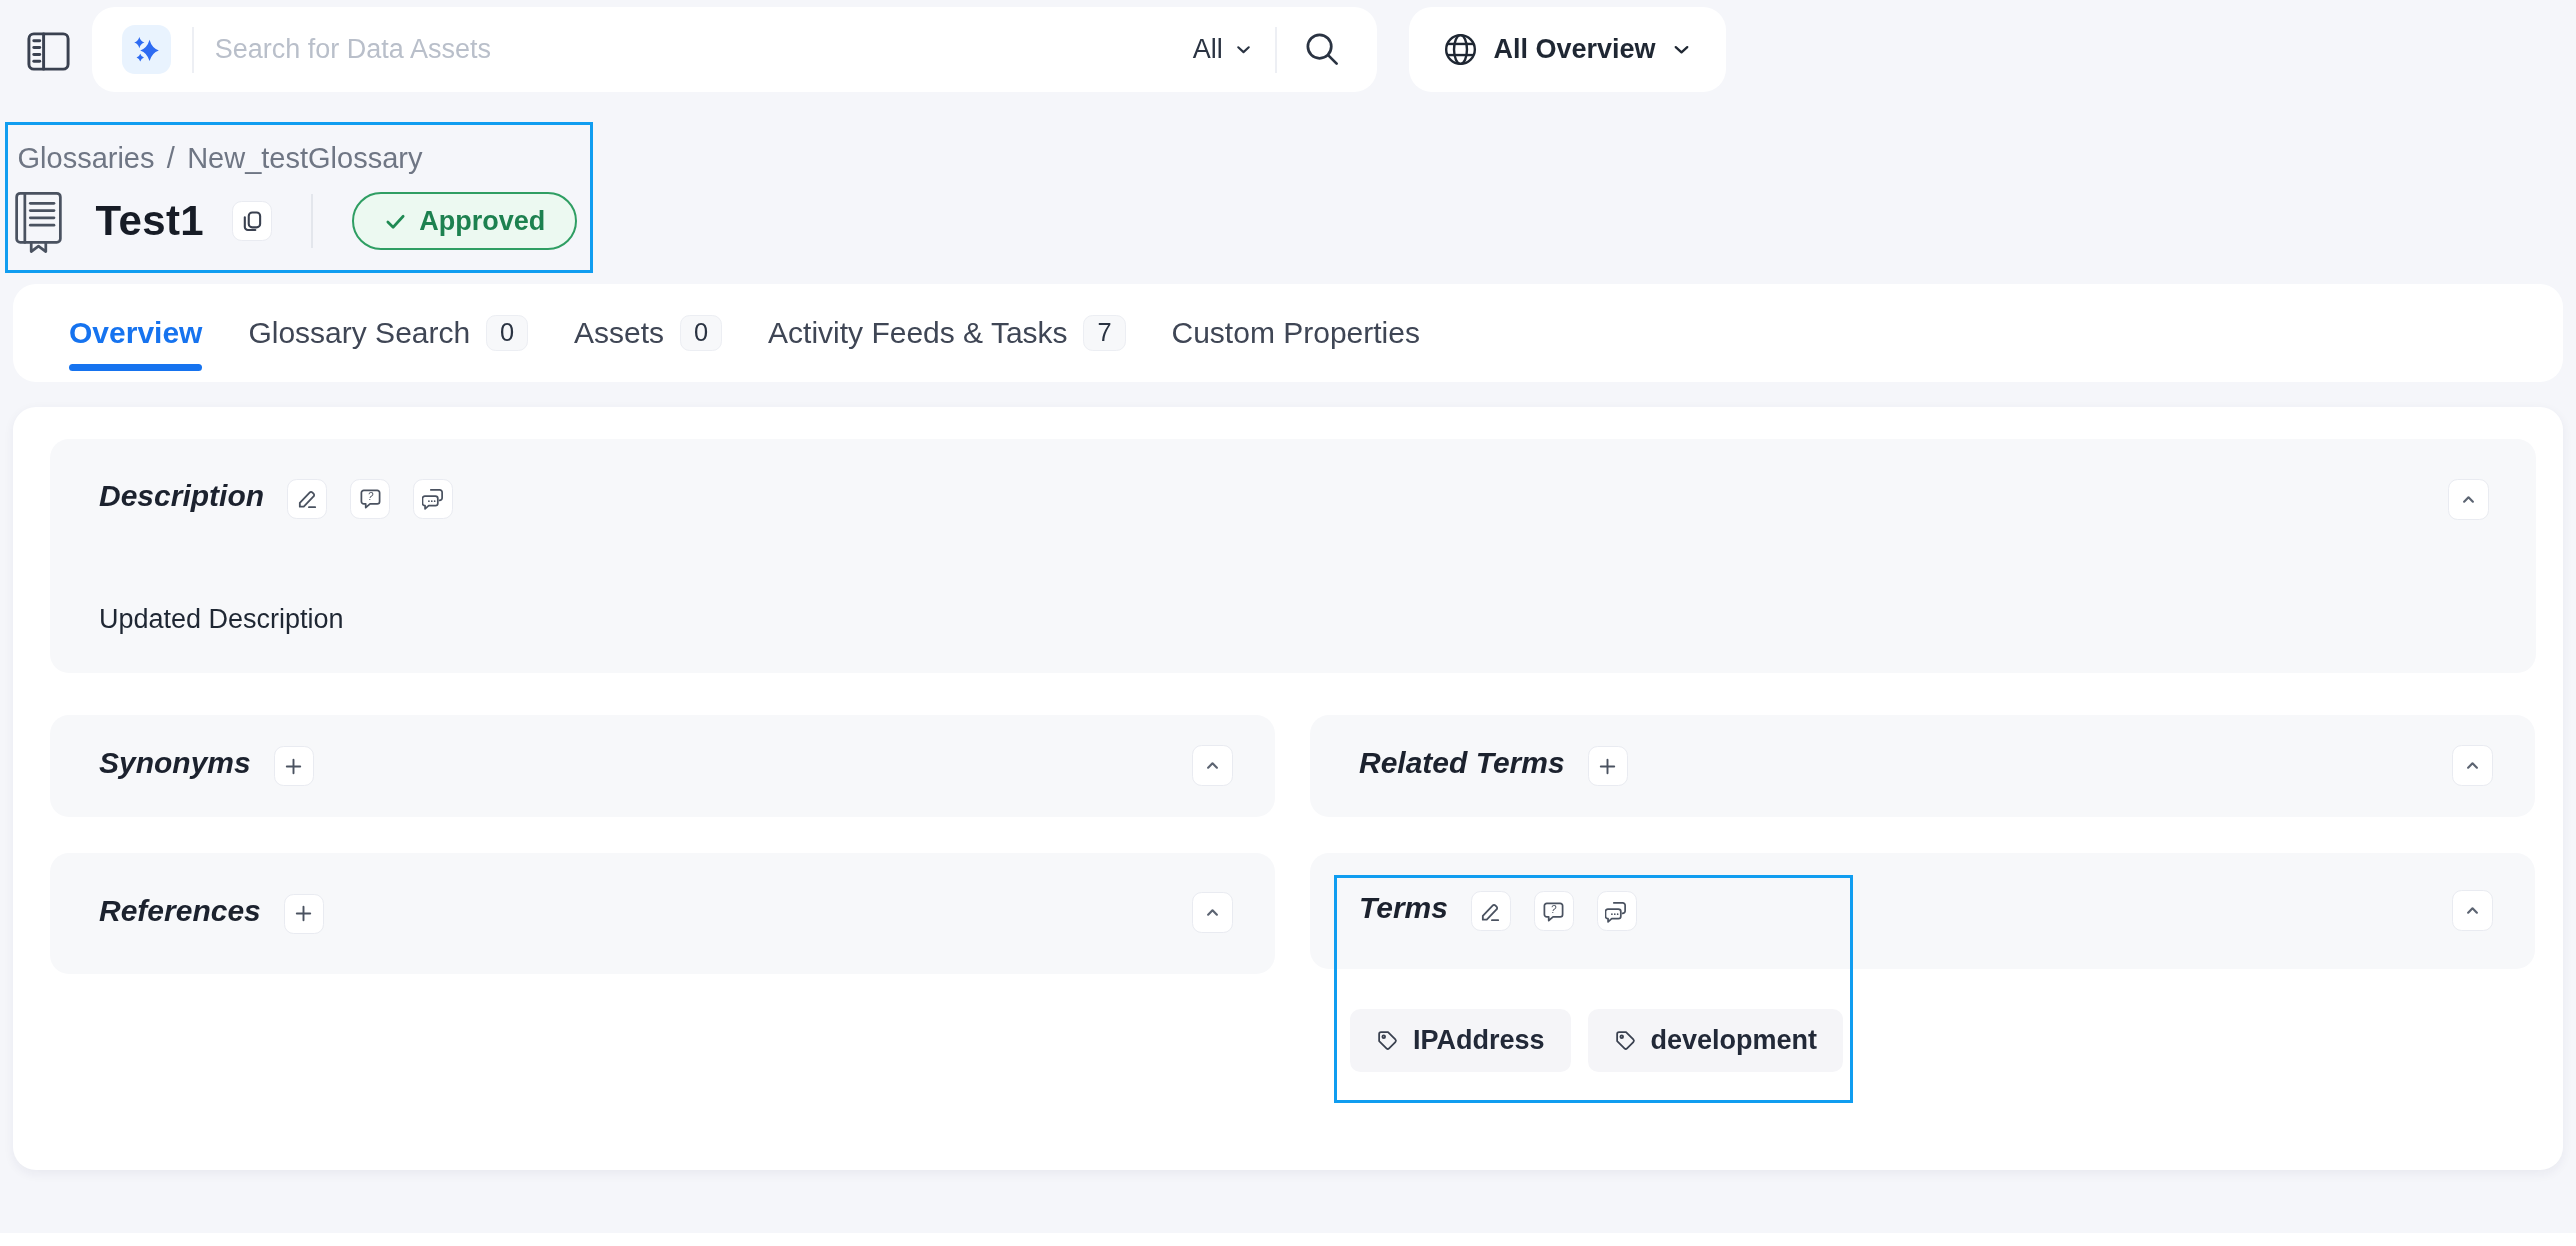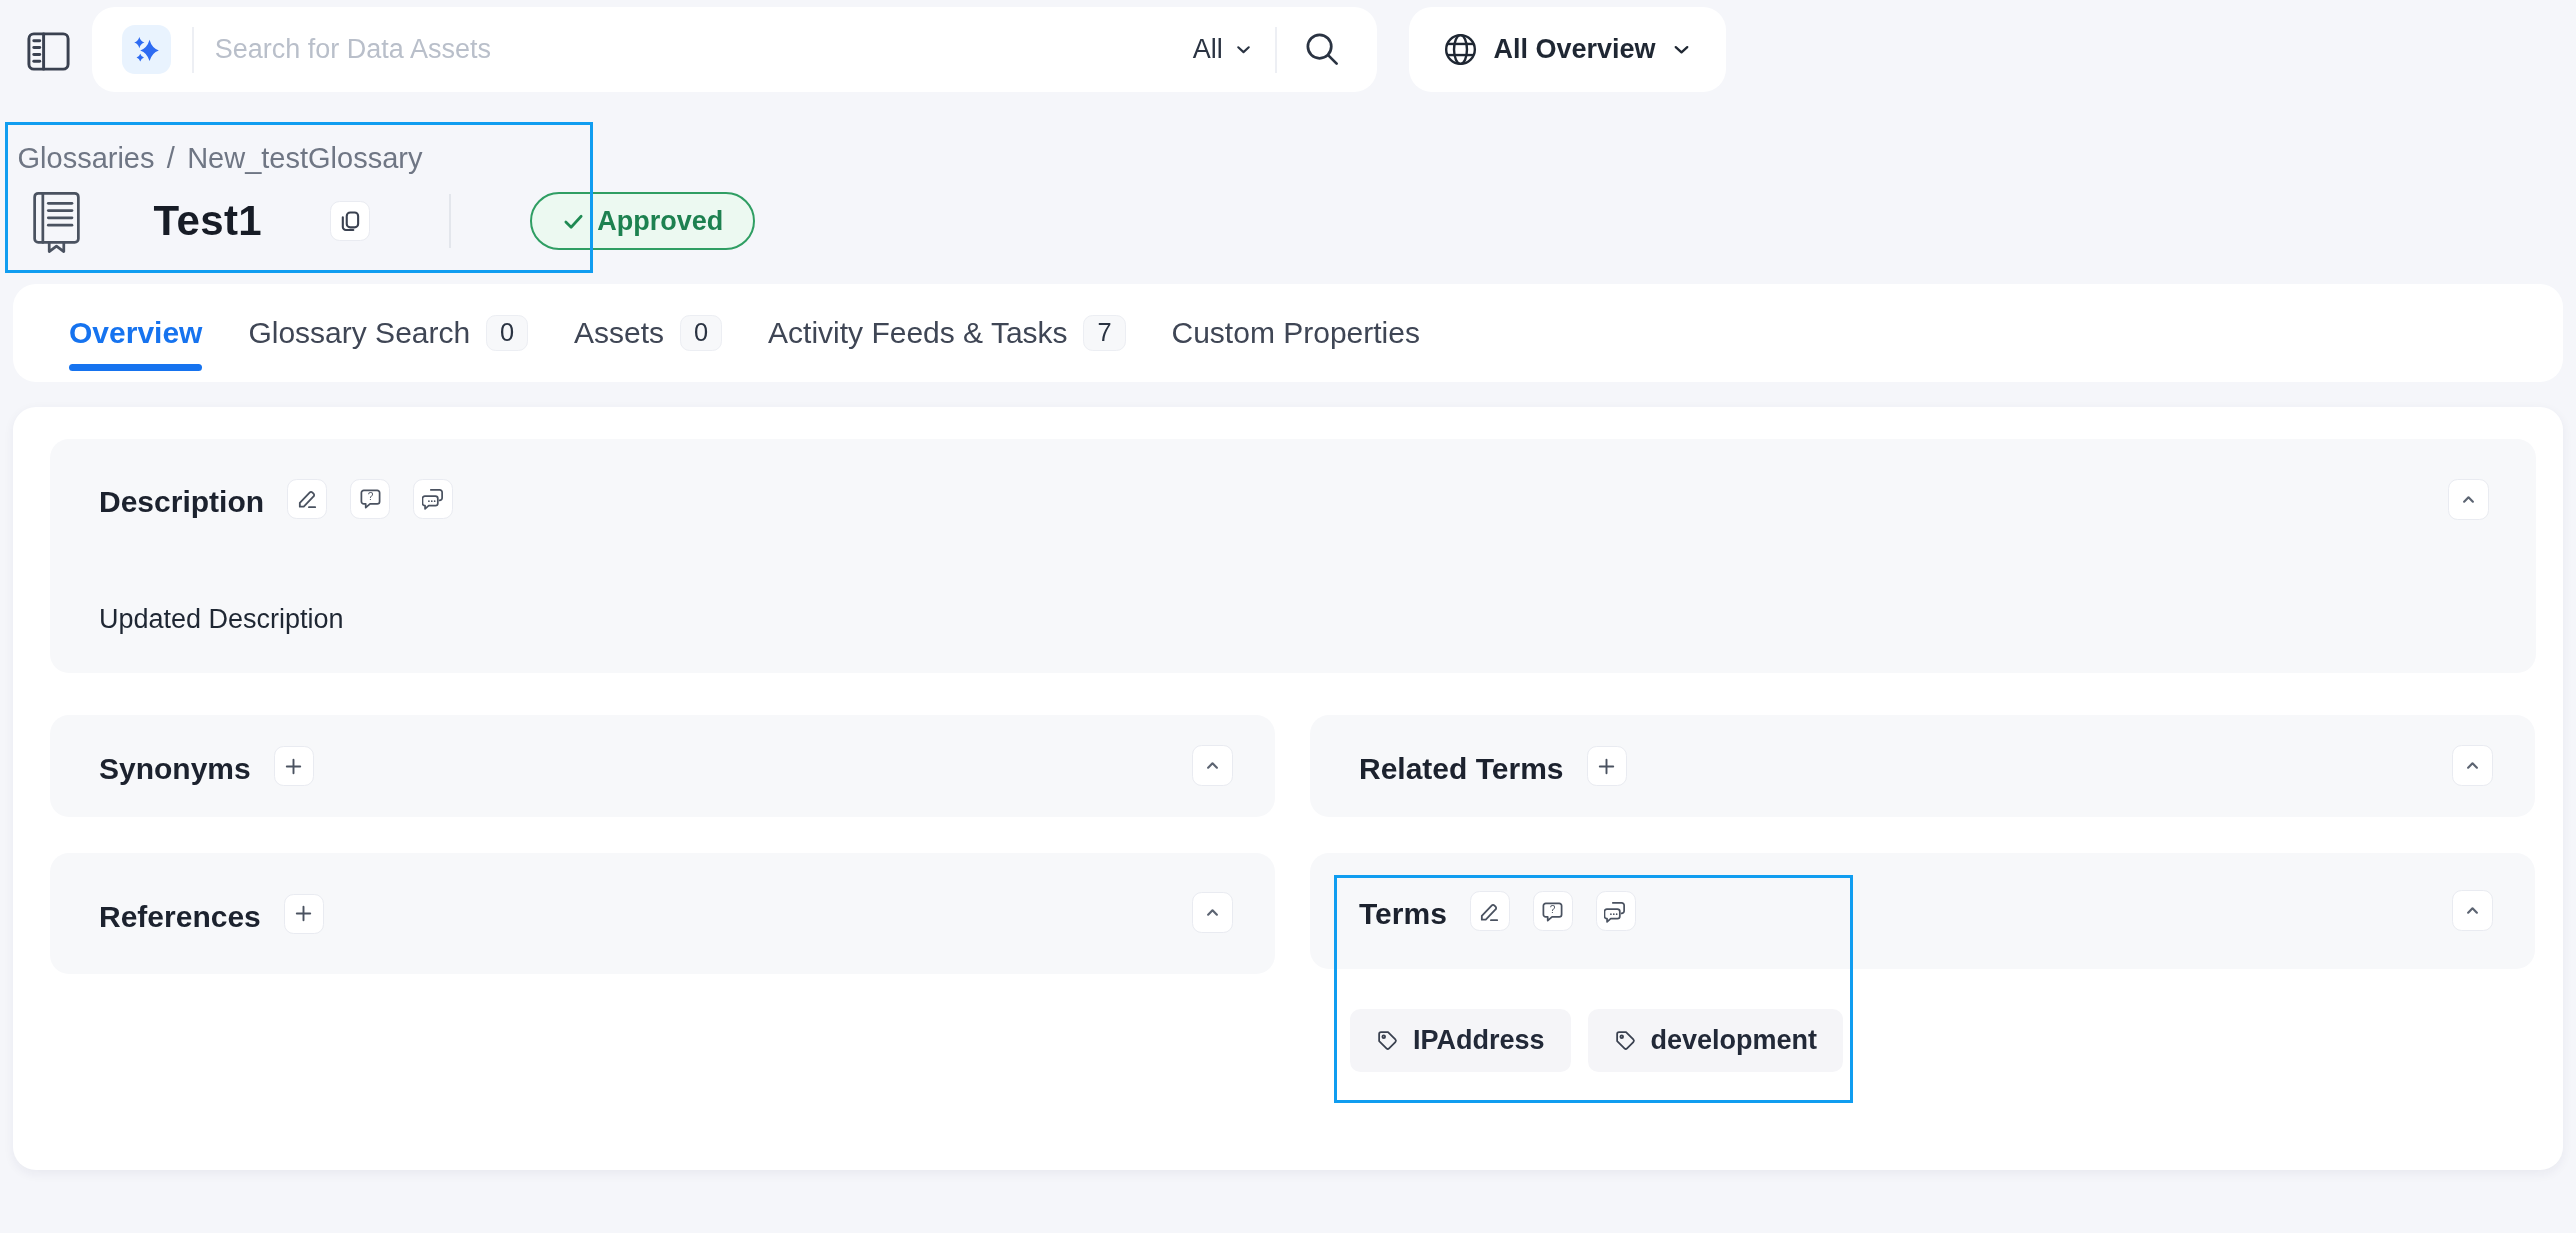--- a/index.html
+++ b/index.html
@@ -32,39 +32,39 @@
   .search-input{flex:1;border:none;outline:none;background:transparent;font-family:Liberation Sans, sans-serif;font-size:27px;color:var(--text-dark);}
   .search-input::placeholder{color:var(--text-placeholder);}
   .scope{display:flex;align-items:center;gap:10.5px;font-size:27px;color:#2a3342;cursor:pointer;flex:0 0 auto;}
   .search-go{width:49px;height:49px;display:flex;align-items:center;justify-content:center;cursor:pointer;flex:0 0 auto;}
   .domains-btn{position:absolute;left:1409px;top:7px;width:317px;height:85px;background:var(--card-white);border-radius:23px;display:flex;align-items:center;justify-content:center;gap:14px;cursor:pointer;}
   .domains-btn .label{font-size:27px;font-weight:700;color:var(--text-dark);}
 
   
   .breadcrumb{position:absolute;left:17.5px;top:142px;font-size:29px;color:var(--text-gray);display:flex;gap:12.3px;align-items:center;}
   .breadcrumb .crumb{cursor:pointer;}
-  .title-row{position:absolute;left:31px;top:186px;height:70px;display:flex;align-items:center;gap:40px;}
+  .title-row{position:absolute;left:13px;top:186px;height:70px;display:flex;align-items:center;}
   .book-icon{width:51px;height:65px;flex:0 0 auto;}
   .entity-title{font-size:42px;font-weight:700;color:#171c26;margin-left:31.5px;letter-spacing:0.4px;}
   .copy-btn{width:40px;height:40px;margin-left:28px;background:var(--card-white);border:1.8px solid var(--border-light);border-radius:9.6px;display:flex;align-items:center;justify-content:center;cursor:pointer;}
   .title-div{width:1.8px;height:54px;background:#e3e6ec;margin-left:39px;}
   .status-pill{margin-left:39px;height:58px;padding:11px 30px;border:2.2px solid var(--green-border);border-radius:35px;background:var(--green-bg);display:flex;align-items:center;gap:12.3px;}
   .status-pill .txt{font-size:27px;font-weight:600;color:var(--green-text);}
 
   
   .tabs-card{position:absolute;left:13px;top:284px;width:2550px;height:98px;background:var(--card-white);border-radius:23px;display:flex;align-items:center;padding:0 0 0 56px;gap:46px;}
   .tab{position:relative;display:flex;align-items:center;gap:15.8px;font-size:30px;font-weight:500;color:var(--text-mid);cursor:pointer;}
   .tab.active{color:var(--tab-blue);font-weight:700;}
   .tab.active::after{content:"";position:absolute;left:0;right:0;bottom:-21px;height:7px;border-radius:3.5px;background:var(--tab-blue);}
   .tab .count{font-size:25.4px;font-weight:400;color:#2a3342;background:#f7f8fa;border:1.8px solid #eceef3;border-radius:9.6px;padding:4.4px 13px;line-height:1;}
 
   
   .main-card{position:absolute;left:13px;top:407px;width:2550px;height:763px;background:var(--card-white);border-radius:23px;box-shadow:0 3.5px 10.5px rgba(30,40,80,0.06);}
   .g-card{position:absolute;background:var(--card-gray);border-radius:19px;}
-  .card-head{display:flex;align-items:flex-end;gap:23px;}
+  .card-head{display:flex;align-items:flex-start;gap:23px;font-style:italic;}
   .card-title{font-size:30px;font-weight:700;color:#1c222e;}
   .icon-btn{width:40px;height:40px;background:var(--card-white);border:1.8px solid var(--border-light);border-radius:9.6px;display:flex;align-items:center;justify-content:center;cursor:pointer;flex:0 0 auto;}
   .collapse-btn{position:absolute;width:41px;height:41px;background:var(--card-white);border:1.8px solid var(--border-light);border-radius:9.6px;display:flex;align-items:center;justify-content:center;cursor:pointer;}
 
   .desc-card{left:37px;top:31.5px;width:2486px;height:234px;padding:40px 49px;}
   .desc-card .collapse-btn{right:47px;top:40px;}
   .desc-body{position:absolute;left:49px;top:165px;font-size:27px;color:var(--text-dark);}
 
   .syn-card{left:37px;top:308px;width:1225px;height:102px;padding:0 49px;display:flex;align-items:center;}
   .rel-card{left:1297px;top:308px;width:1225px;height:102px;padding:0 49px;display:flex;align-items:center;}

